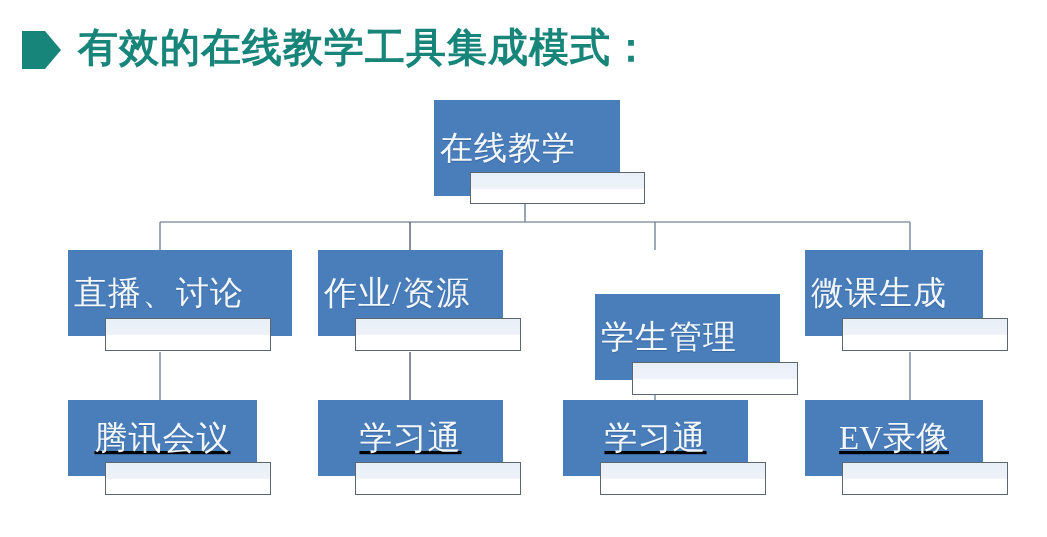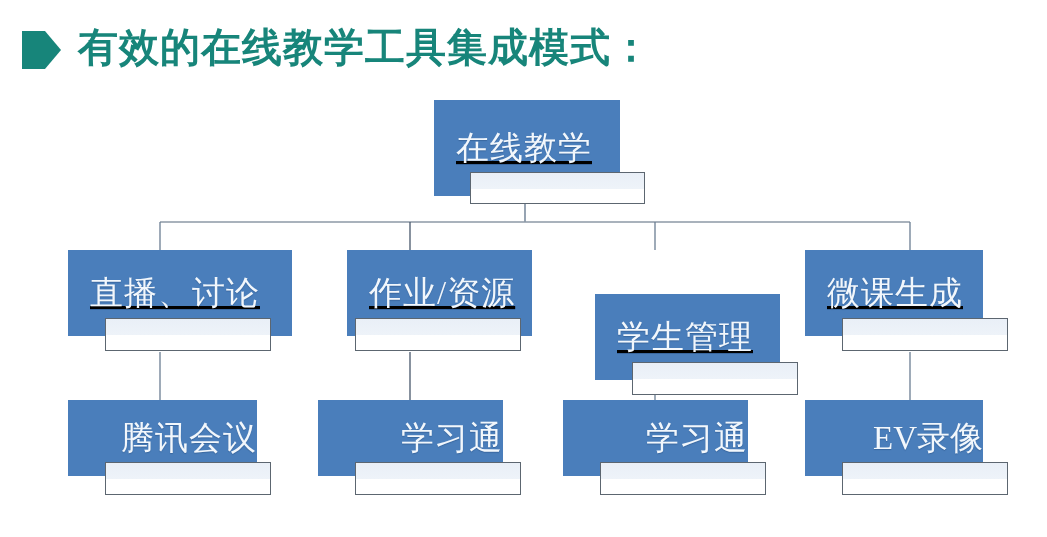--- a/index.html
+++ b/index.html
@@ -65,22 +65,22 @@
   }
   .node-box {
     position: absolute;
     left: 0;
     top: 0;
     background: #4a7ebb;
     box-sizing: border-box;
     display: flex;
     align-items: center;
   }
-  .node-box.align-left   { justify-content: flex-start; padding-left: 22px; text-decoration: underline; }
-  .node-box.align-center { justify-content: flex-end; }
+  .node-box.align-left   { justify-content: flex-start; padding-left: 6px; }
+  .node-box.align-center { justify-content: center; text-decoration: underline; }
   .node-label {
     color: #f2f7fc;
     font-family: "Liberation Serif", "DejaVu Serif", serif;
     font-size: 33px;
     font-weight: normal;
     letter-spacing: 1px;
     white-space: nowrap;
     line-height: 1;
     text-shadow: 0 1px 1px rgba(25,60,105,.35);
   }
@@ -136,21 +136,21 @@
   </div>
 
   <div class="node" style="left:68px; top:250px; width:215px; height:104px;">
     <div class="node-box align-left" style="width:224px; height:86px;">
       <span class="node-label">直播、讨论</span>
     </div>
     <div class="node-plate" style="left:37px; top:68px; width:166px; height:33px;"></div>
   </div>
 
   <div class="node" style="left:318px; top:250px; width:215px; height:104px;">
-    <div class="node-box align-left" style="width:185px; height:86px;margin-left:29px;">
+    <div class="node-box align-left" style="width:185px; height:86px;">
       <span class="node-label">作业/资源</span>
     </div>
     <div class="node-plate" style="left:37px; top:68px; width:166px; height:33px;"></div>
   </div>
 
   <div class="node" style="left:595px; top:250px; width:215px; height:104px;margin-top:44px;">
     <div class="node-box align-left" style="width:185px; height:86px;">
       <span class="node-label">学生管理</span>
     </div>
     <div class="node-plate" style="left:37px; top:68px; width:166px; height:33px;"></div>

